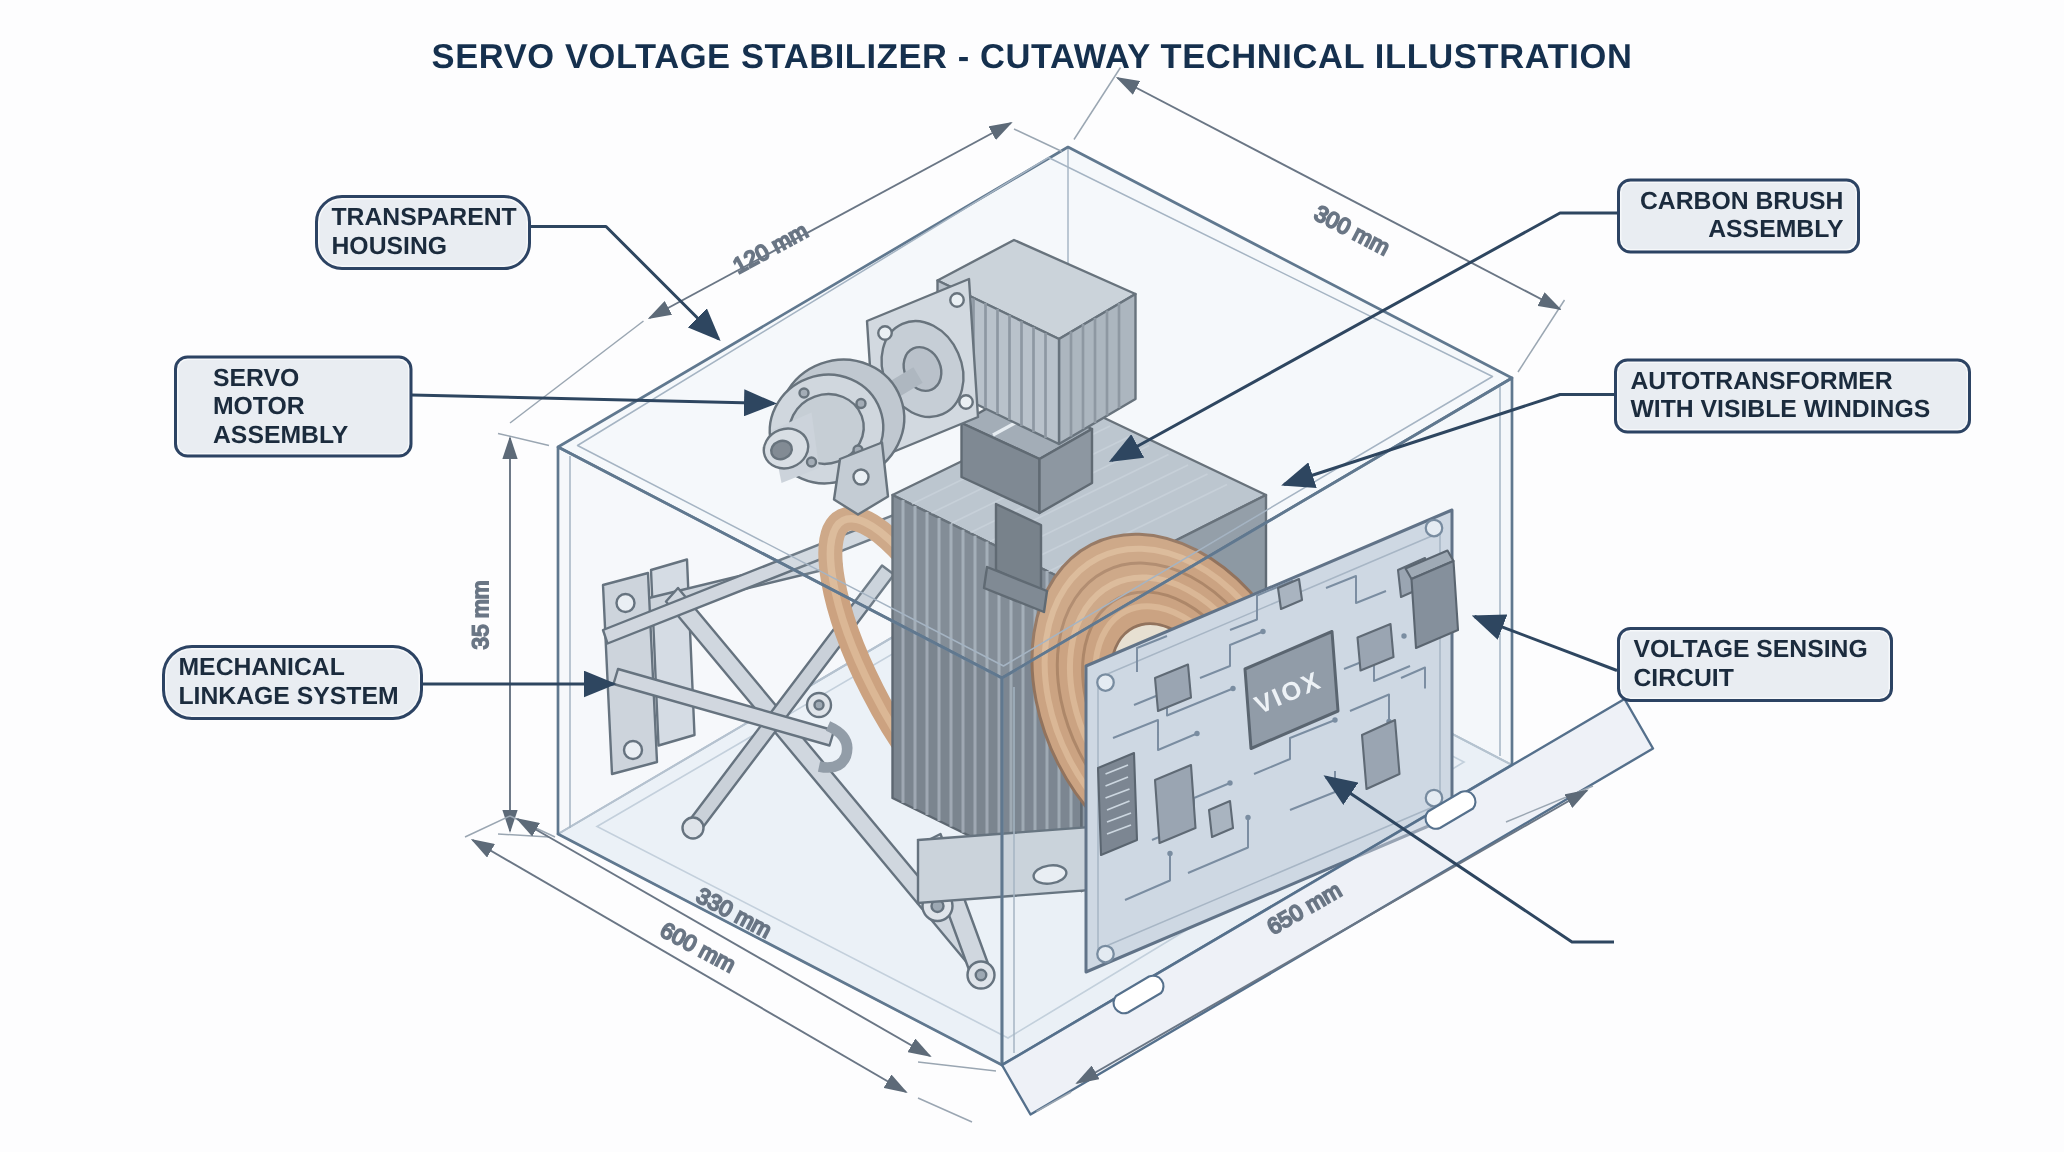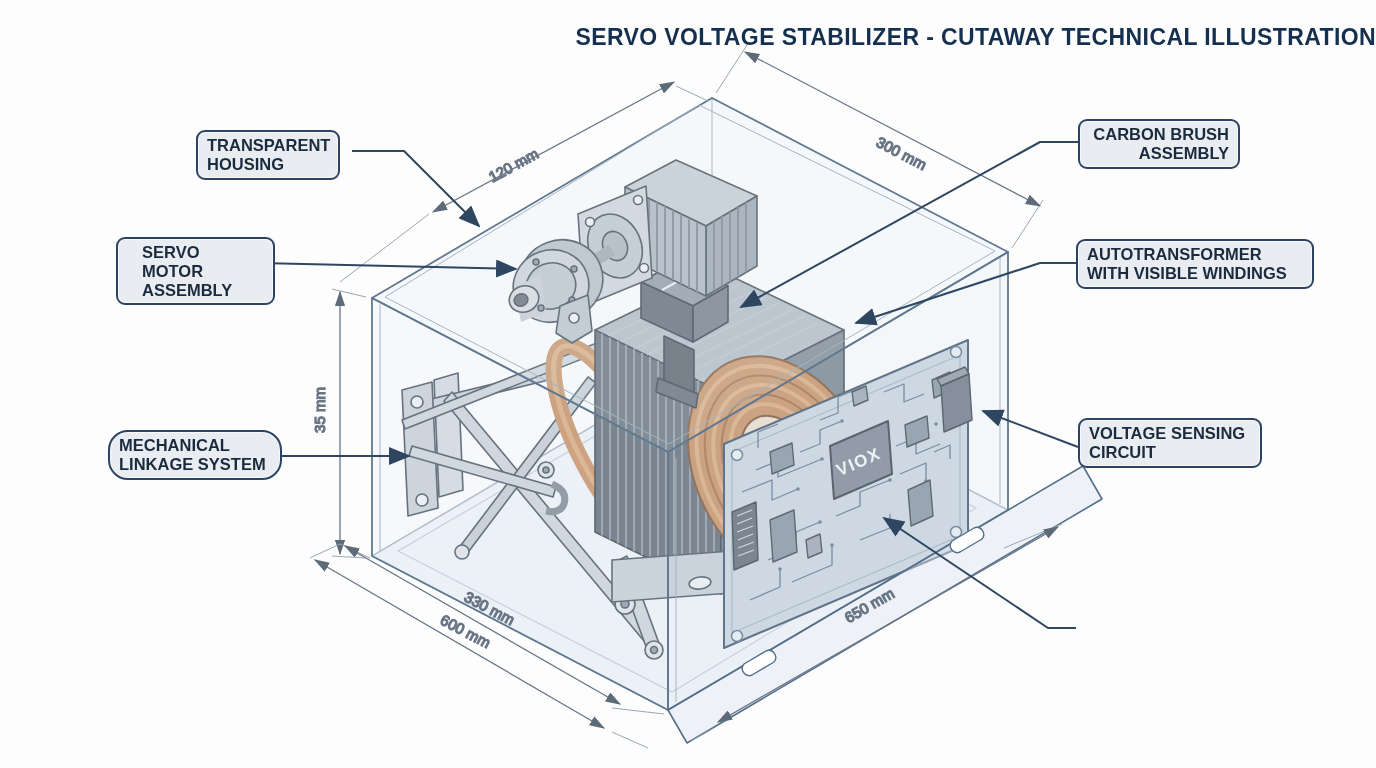--- a/index.html
+++ b/index.html
@@ -1,24 +1,24 @@
 <!DOCTYPE html>
 <html><head>
 <meta charset="utf-8">
 <style>
   html,body{margin:0;padding:0;background:#ffffff;width:1376px;height:768px;overflow:hidden;
     font-family:"Liberation Sans","DejaVu Sans",sans-serif;}
   #stage{position:relative;width:1376px;height:768px;background:#fdfdfe;}
   #art{position:absolute;left:0;top:0;}
-  .title{position:absolute;left:0;top:24px;width:1376px;text-align:right;
+  .title{position:absolute;left:0;top:24px;width:1376px;text-align:center;
     font-size:23px;font-weight:700;letter-spacing:.4px;color:#15304e;}
   .callout{position:absolute;background:#e9edf2;border:2px solid #2c4363;border-radius:9px;
     padding:4px 9px;font-size:16.5px;line-height:1.14;font-weight:700;color:#1b2b3d;
     box-shadow:0 0 0 1px rgba(255,255,255,.6) inset;}
-  .c-th{left:196px;top:130px;width:122px;}
+  .c-th{left:210px;top:130px;width:122px;border-radius:18px;}
   .c-sm{left:116px;top:237px;width:122px;padding-left:24px;}
   .c-ml{left:108px;top:430px;width:152px;border-radius:20px;}
   .c-cb{left:1078px;top:119px;width:140px;text-align:right;}
   .c-at{left:1076px;top:239px;width:216px;}
   .c-vs{left:1078px;top:418px;width:162px;}
   .c-cc{left:1076px;top:589px;width:162px;}
   .dimtext{font-size:15px;font-weight:400;fill:#3a4654;}
   svg text{font-family:"Liberation Sans","DejaVu Sans",sans-serif;}
 </style>
 </head>

